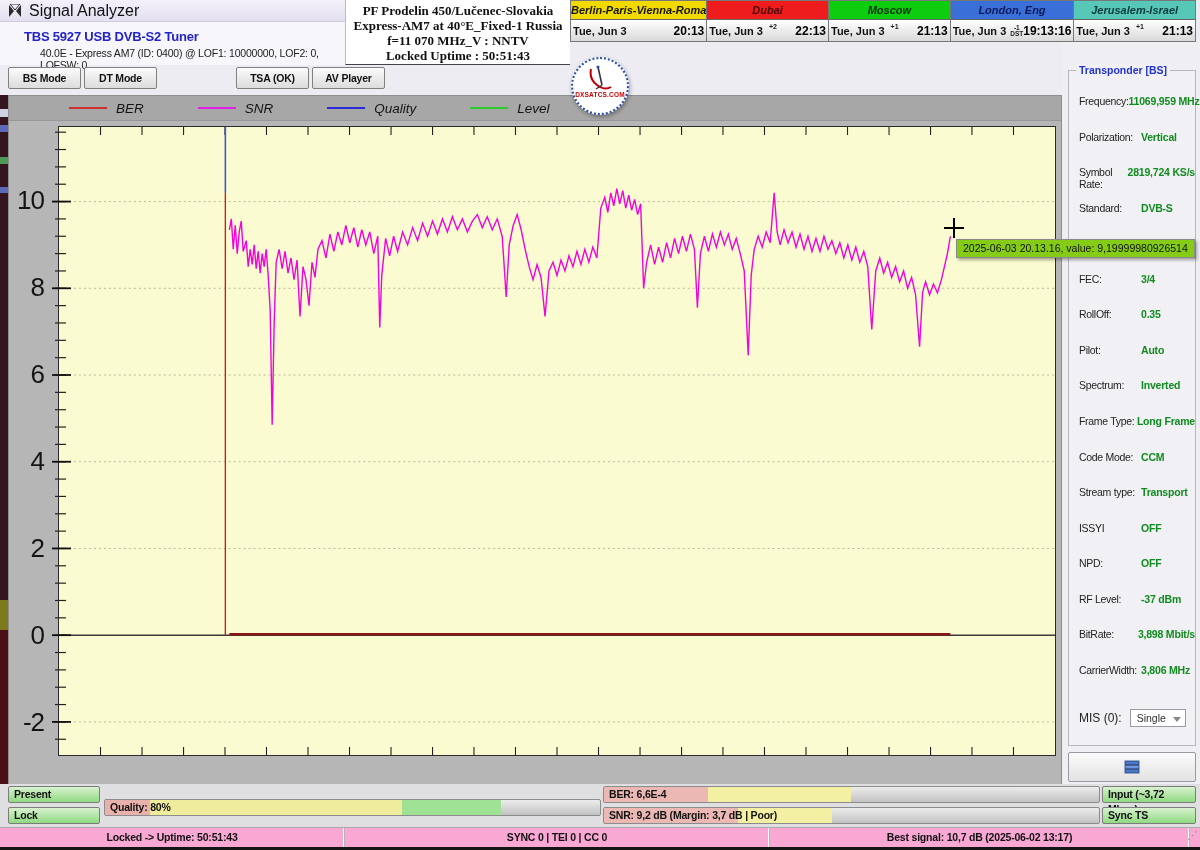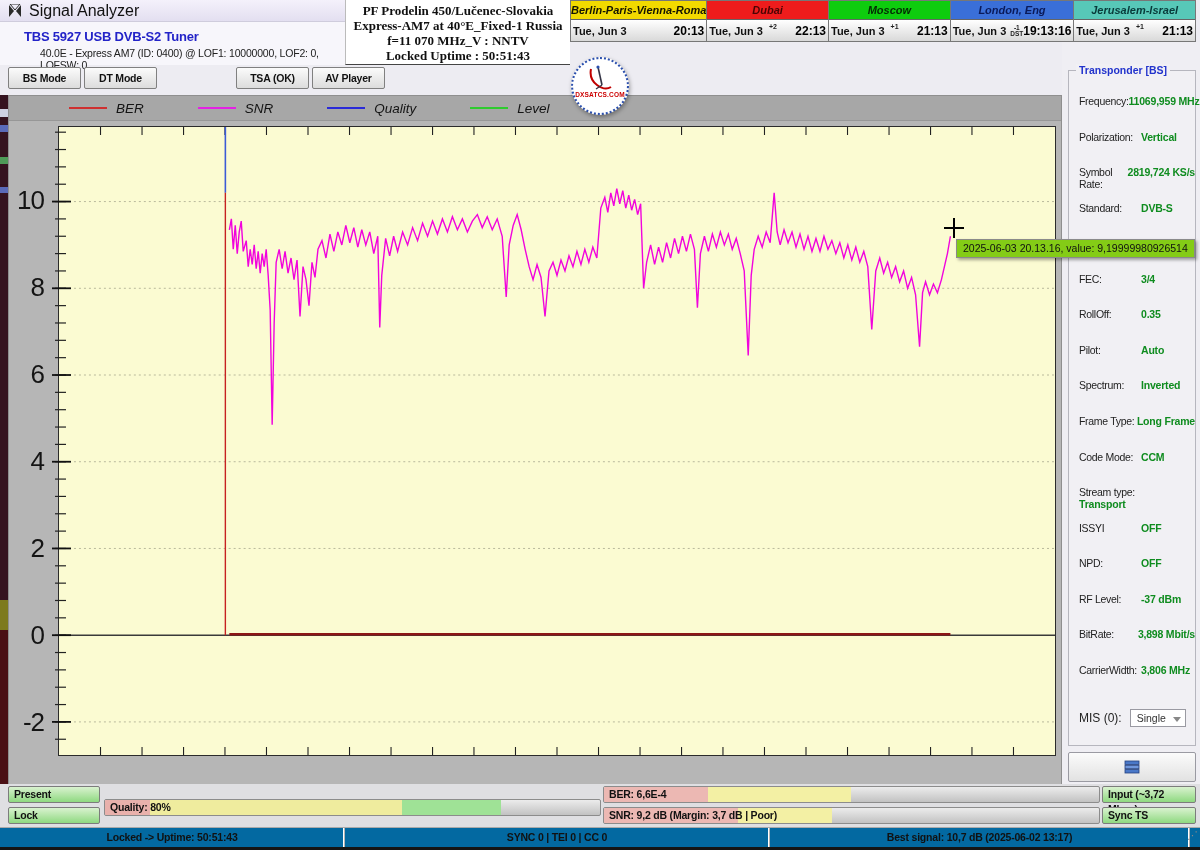--- a/index.html
+++ b/index.html
@@ -85,21 +85,21 @@
   
   .bottom-area{position:absolute;left:0;top:784px;width:1200px;height:43px;background:#dfdfe2;}
   .badge{position:absolute;height:17px;background:linear-gradient(#d9f2cf,#8fd981);border:1px solid #7c7c7c;border-radius:2px;
     font-size:10.5px;font-weight:bold;color:#111;padding-left:5px;line-height:15px;letter-spacing:-.2px;}
   .meter{position:absolute;height:17px;width:497px;background:linear-gradient(#ececec,#c2c2c2);border:1px solid #8c8c8c;border-radius:2px;overflow:hidden;}
   .meter .fills{position:absolute;left:0;top:0;height:100%;width:100%;display:flex;}
   .meter .seg{height:100%;}
   .meter .mlabel{position:absolute;left:5px;top:0;font-size:10.5px;font-weight:bold;color:#111;line-height:15px;letter-spacing:-.2px;white-space:nowrap;}
 
   
-  .statusbar{position:absolute;left:0;top:827px;width:1200px;height:20px;background:#0369a1;border-top:1px solid #aaa;display:flex;}
+  .statusbar{position:absolute;left:0;top:827px;width:1200px;height:20px;background:#f9a8d4;border-top:1px solid #aaa;display:flex;}
   .sb{height:100%;font-size:10.5px;font-weight:bold;color:#111;text-align:center;line-height:19px;border-right:1px solid #b5b5b5;
     box-shadow:inset -1px 0 0 #fff;letter-spacing:-.2px;}
   .sb1{width:345px;} .sb2{width:425px;} .sb3{width:420px;}
   .grip{flex:1;position:relative;}
   .grip:after{content:"⋰";position:absolute;right:2px;top:1px;color:#888;font-size:11px;}
   .bottom-edge{position:absolute;left:0;top:847px;width:1200px;height:3px;background:#151515;}
 </style>
 </head>
 <body>
 
@@ -371,21 +371,21 @@
           <span class="val">Inverted</span>
         </div>
         <div class="trow" style="top: 343.95px;">
           <span class="lab">Frame Type:</span>
           <span class="val">Long Frame</span>
         </div>
         <div class="trow" style="top: 379.5px;">
           <span class="lab">Code Mode:</span>
           <span class="val">CCM</span>
         </div>
-        <div class="trow" style="top: 415.05px; flex-direction: column;">
+        <div class="trow" style="top: 415.05px;">
           <span class="lab">Stream type:</span>
           <span class="val">Transport</span>
         </div>
         <div class="trow" style="top: 450.6px;">
           <span class="lab">ISSYI</span>
           <span class="val">OFF</span>
         </div>
         <div class="trow" style="top: 486.15px;">
           <span class="lab">NPD:</span>
           <span class="val">OFF</span>

